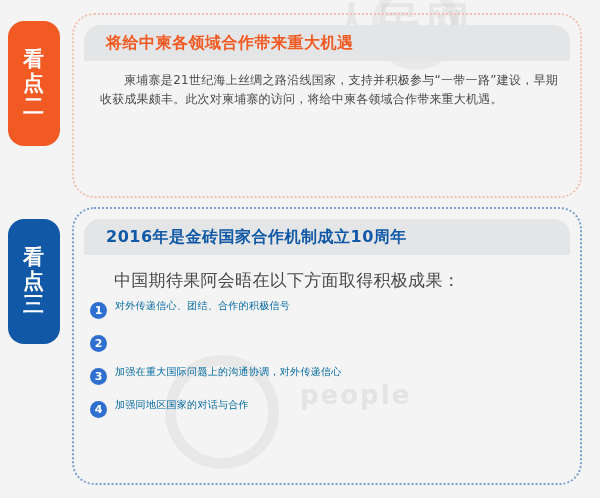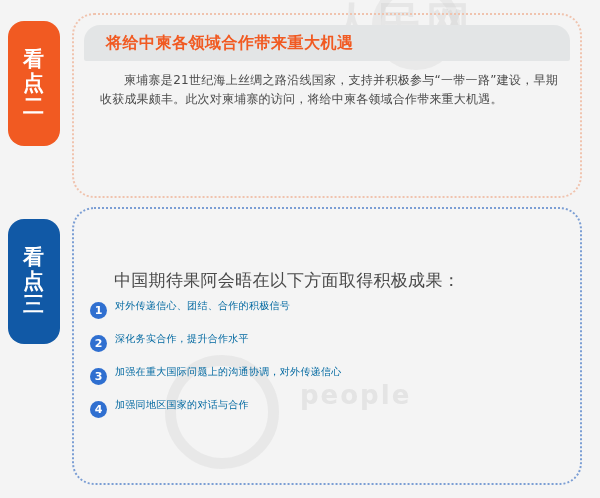--- a/index.html
+++ b/index.html
@@ -230,31 +230,33 @@
 
 <div class="section" id="section-blue">
 
   <div class="badge" id="badge-blue">
     <span>看</span>
     <span>点</span>
     <span>三</span>
   </div>
 
   <div class="card" id="card-blue">
+    <div class="title-bar" id="title-blue">
+      <div class="title-text">2016年是金砖国家合作机制成立10周年</div>
+    </div>
 
     <div class="list-intro">中国期待果阿会晤在以下方面取得积极成果：</div>
 
     <ul class="list">
       <li class="list-item">
         <span class="num-badge">1</span>
         <span class="item-text">对外传递信心、团结、合作的积极信号</span>
       </li>
       <li class="list-item">
         <span class="num-badge">2</span>
-        <span class="item-text">深化务实合作，提升合作水平</span>
       </li>
       <li class="list-item">
         <span class="num-badge">3</span>
         <span class="item-text">加强在重大国际问题上的沟通协调，对外传递信心</span>
       </li>
       <li class="list-item">
         <span class="num-badge">4</span>
         <span class="item-text">加强同地区国家的对话与合作</span>
       </li>
     </ul>

